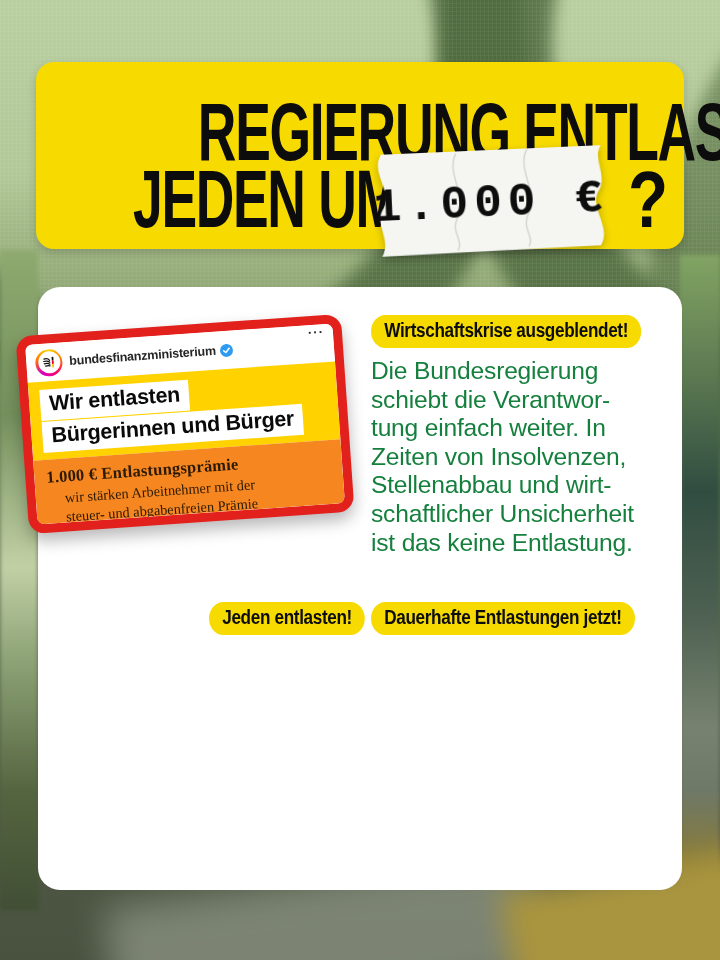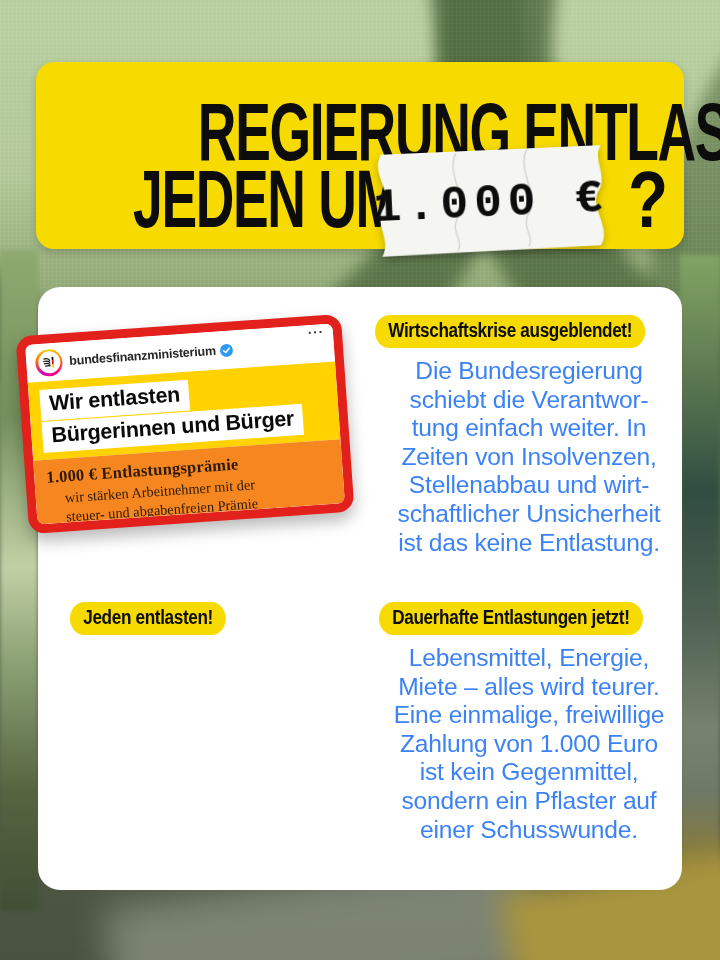--- a/index.html
+++ b/index.html
@@ -45,25 +45,25 @@
          letter-spacing:6px;color:#0d0d0d;}
 
   
   .card{position:absolute;left:38px;top:287px;width:644px;height:603px;background:#ffffff;
         border-radius:22px;}
 
   .badge{display:inline-block;background:#F7DB00;border-radius:999px;padding:4px 15px 6px;
          font-weight:700;font-size:19.5px;letter-spacing:-0.4px;color:#0d0d0d;
          transform:scaleX(.88);transform-origin:left center;white-space:nowrap;}
   .para{margin:9px 0 0 0;white-space:pre-line;font-size:24.6px;line-height:28.6px;
-        letter-spacing:-0.2px;color:#3b82f6;}
+        letter-spacing:-0.2px;color:#15803d;}
   .sec{position:absolute;width:316px;}
-  .sec-crisis{left:333px;top:28px;text-align:center;}
-  .sec-everyone{left:32px;top:315px;}
-  .sec-lasting{left:333px;top:315px;text-align:center;}
+  .sec-crisis{left:333px;top:28px;}
+  .sec-everyone{left:32px;top:315px;text-align:right;}
+  .sec-lasting{left:333px;top:315px;}
 
   
   .igpost{position:absolute;left:-16px;top:38px;width:326px;height:198px;box-sizing:border-box;
           background:#fff;border:9px solid #E2211C;border-radius:16px;transform:rotate(-4deg);
           box-shadow:0 8px 16px rgba(0,0,0,.28);overflow:hidden;}
   .ig-header{height:38px;background:#fff;display:flex;align-items:center;padding:0 9px;}
   .avatar{width:27px;height:27px;border-radius:50%;flex:0 0 27px;
           background:conic-gradient(#ffd600,#ff7a00,#ff0169,#d300c5,#ff7a00,#ffd600);
           display:flex;align-items:center;justify-content:center;}
   .avatar-inner{width:22px;height:22px;border-radius:50%;background:#fff;
@@ -164,23 +164,16 @@
 schaftlicher Unsicherheit
 ist das keine Entlastung.</p>
     </section>
 
     <section class="sec sec-everyone">
       <span class="badge">Jeden entlasten!</span>
     </section>
 
     <section class="sec sec-lasting">
       <span class="badge">Dauerhafte Entlastungen jetzt!</span>
-      <p class="para">Lebensmittel, Energie,
-Miete – alles wird teurer.
-Eine einmalige, freiwillige
-Zahlung von 1.000 Euro
-ist kein Gegenmittel,
-sondern ein Pflaster auf
-einer Schusswunde.</p>
     </section>
 
   </main>
 </div>
 
 </body></html>

